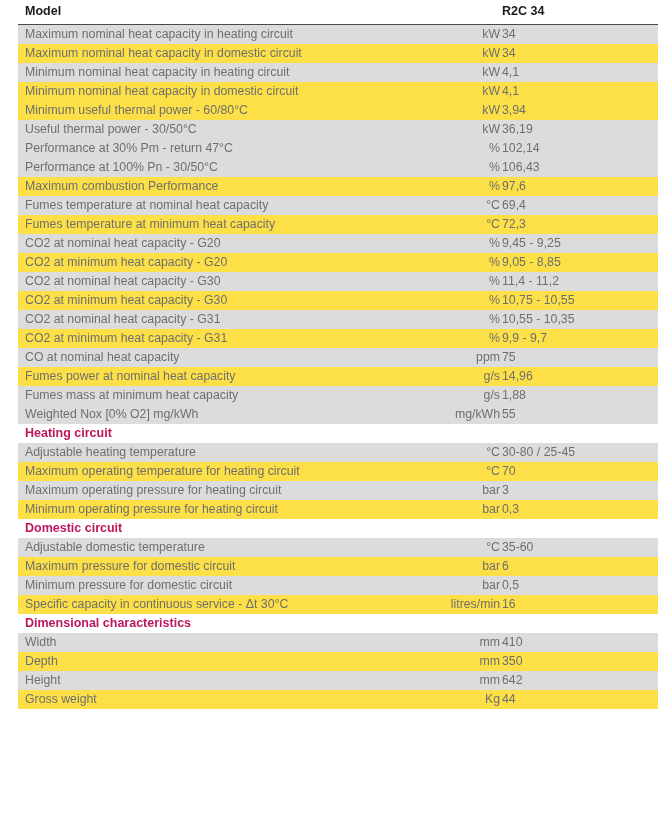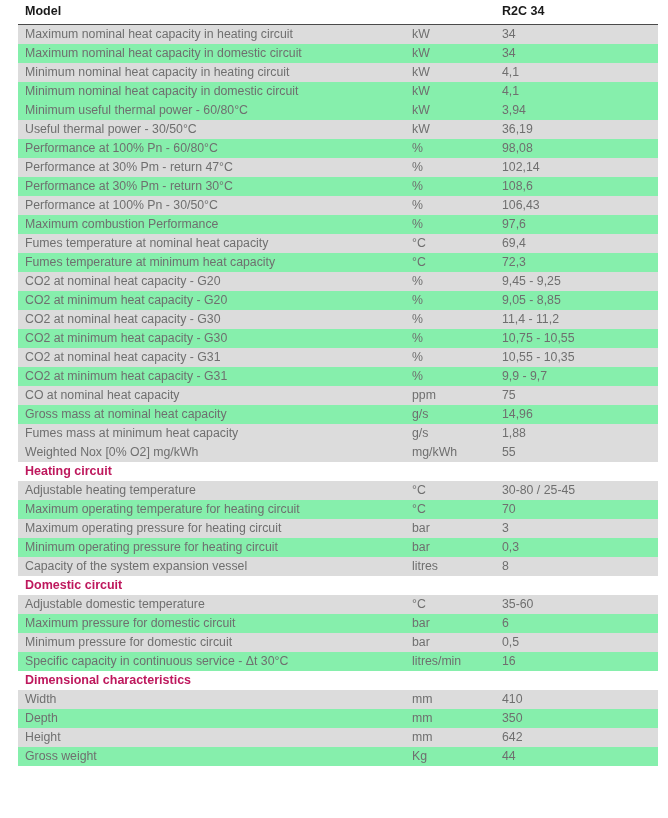--- a/index.html
+++ b/index.html
@@ -53,25 +53,25 @@
 
   tr.data-row td {
     height: 19px;
     font-size: 12.3px;
     color: #6f6f6f;
     line-height: 19px;
     white-space: nowrap;
     overflow: hidden;
   }
   tr.data-row td.d-label { padding-left: 7px; }
-  tr.data-row td.d-unit  { padding-left: 2px; }
+  tr.data-row td.d-unit  { padding-left: 2px; text-align: right; }
   tr.data-row td.d-value { padding-left: 2px; }
 
   tr.shaded td { background: #dcdcdc; margin-left: 44px; }
-  tr.plain  td { background: #86efac; margin-left: 44px; }
+  tr.plain  td { background: #fde047; margin-left: 44px; }
 
   tr.section-row td {
     height: 19px;
     line-height: 19px;
     font-size: 12.5px;
     font-weight: bold;
     color: #be185d;
     background: #ffffff;
     padding-left: 7px;
   }
@@ -128,34 +128,24 @@
         <tr class="data-row plain">
           <td class="d-label">Minimum useful thermal power - 60/80°C</td>
           <td class="d-unit">kW</td>
           <td class="d-value">3,94</td>
         </tr>
         <tr class="data-row shaded">
           <td class="d-label">Useful thermal power - 30/50°C</td>
           <td class="d-unit">kW</td>
           <td class="d-value">36,19</td>
         </tr>
-        <tr class="data-row plain">
-          <td class="d-label">Performance at 100% Pn - 60/80°C</td>
-          <td class="d-unit">%</td>
-          <td class="d-value">98,08</td>
-        </tr>
         <tr class="data-row shaded">
           <td class="d-label">Performance at 30% Pm - return 47°C</td>
           <td class="d-unit">%</td>
           <td class="d-value">102,14</td>
-        </tr>
-        <tr class="data-row plain">
-          <td class="d-label">Performance at 30% Pm - return 30°C</td>
-          <td class="d-unit">%</td>
-          <td class="d-value">108,6</td>
         </tr>
         <tr class="data-row shaded">
           <td class="d-label">Performance at 100% Pn - 30/50°C</td>
           <td class="d-unit">%</td>
           <td class="d-value">106,43</td>
         </tr>
         <tr class="data-row plain">
           <td class="d-label">Maximum combustion Performance</td>
           <td class="d-unit">%</td>
           <td class="d-value">97,6</td>
@@ -199,21 +189,21 @@
           <td class="d-label">CO2 at minimum heat capacity - G31</td>
           <td class="d-unit">%</td>
           <td class="d-value">9,9 - 9,7</td>
         </tr>
         <tr class="data-row shaded">
           <td class="d-label">CO at nominal heat capacity</td>
           <td class="d-unit">ppm</td>
           <td class="d-value">75</td>
         </tr>
         <tr class="data-row plain">
-          <td class="d-label">Gross mass at nominal heat capacity</td>
+          <td class="d-label">Fumes power at nominal heat capacity</td>
           <td class="d-unit">g/s</td>
           <td class="d-value">14,96</td>
         </tr>
         <tr class="data-row shaded">
           <td class="d-label">Fumes mass at minimum heat capacity</td>
           <td class="d-unit">g/s</td>
           <td class="d-value">1,88</td>
         </tr>
         <tr class="data-row shaded">
           <td class="d-label">Weighted Nox  [0% O2] mg/kWh</td>
@@ -236,25 +226,20 @@
         <tr class="data-row shaded">
           <td class="d-label">Maximum operating pressure for heating circuit</td>
           <td class="d-unit">bar</td>
           <td class="d-value">3</td>
         </tr>
         <tr class="data-row plain">
           <td class="d-label">Minimum operating pressure for heating circuit</td>
           <td class="d-unit">bar</td>
           <td class="d-value">0,3</td>
         </tr>
-        <tr class="data-row shaded">
-          <td class="d-label">Capacity of the system expansion vessel</td>
-          <td class="d-unit">litres</td>
-          <td class="d-value">8</td>
-        </tr>
         <tr class="section-row">
           <td colspan="3">Domestic circuit</td>
         </tr>
         <tr class="data-row shaded">
           <td class="d-label">Adjustable domestic temperature</td>
           <td class="d-unit">°C</td>
           <td class="d-value">35-60</td>
         </tr>
         <tr class="data-row plain">
           <td class="d-label">Maximum pressure for domestic circuit</td>

